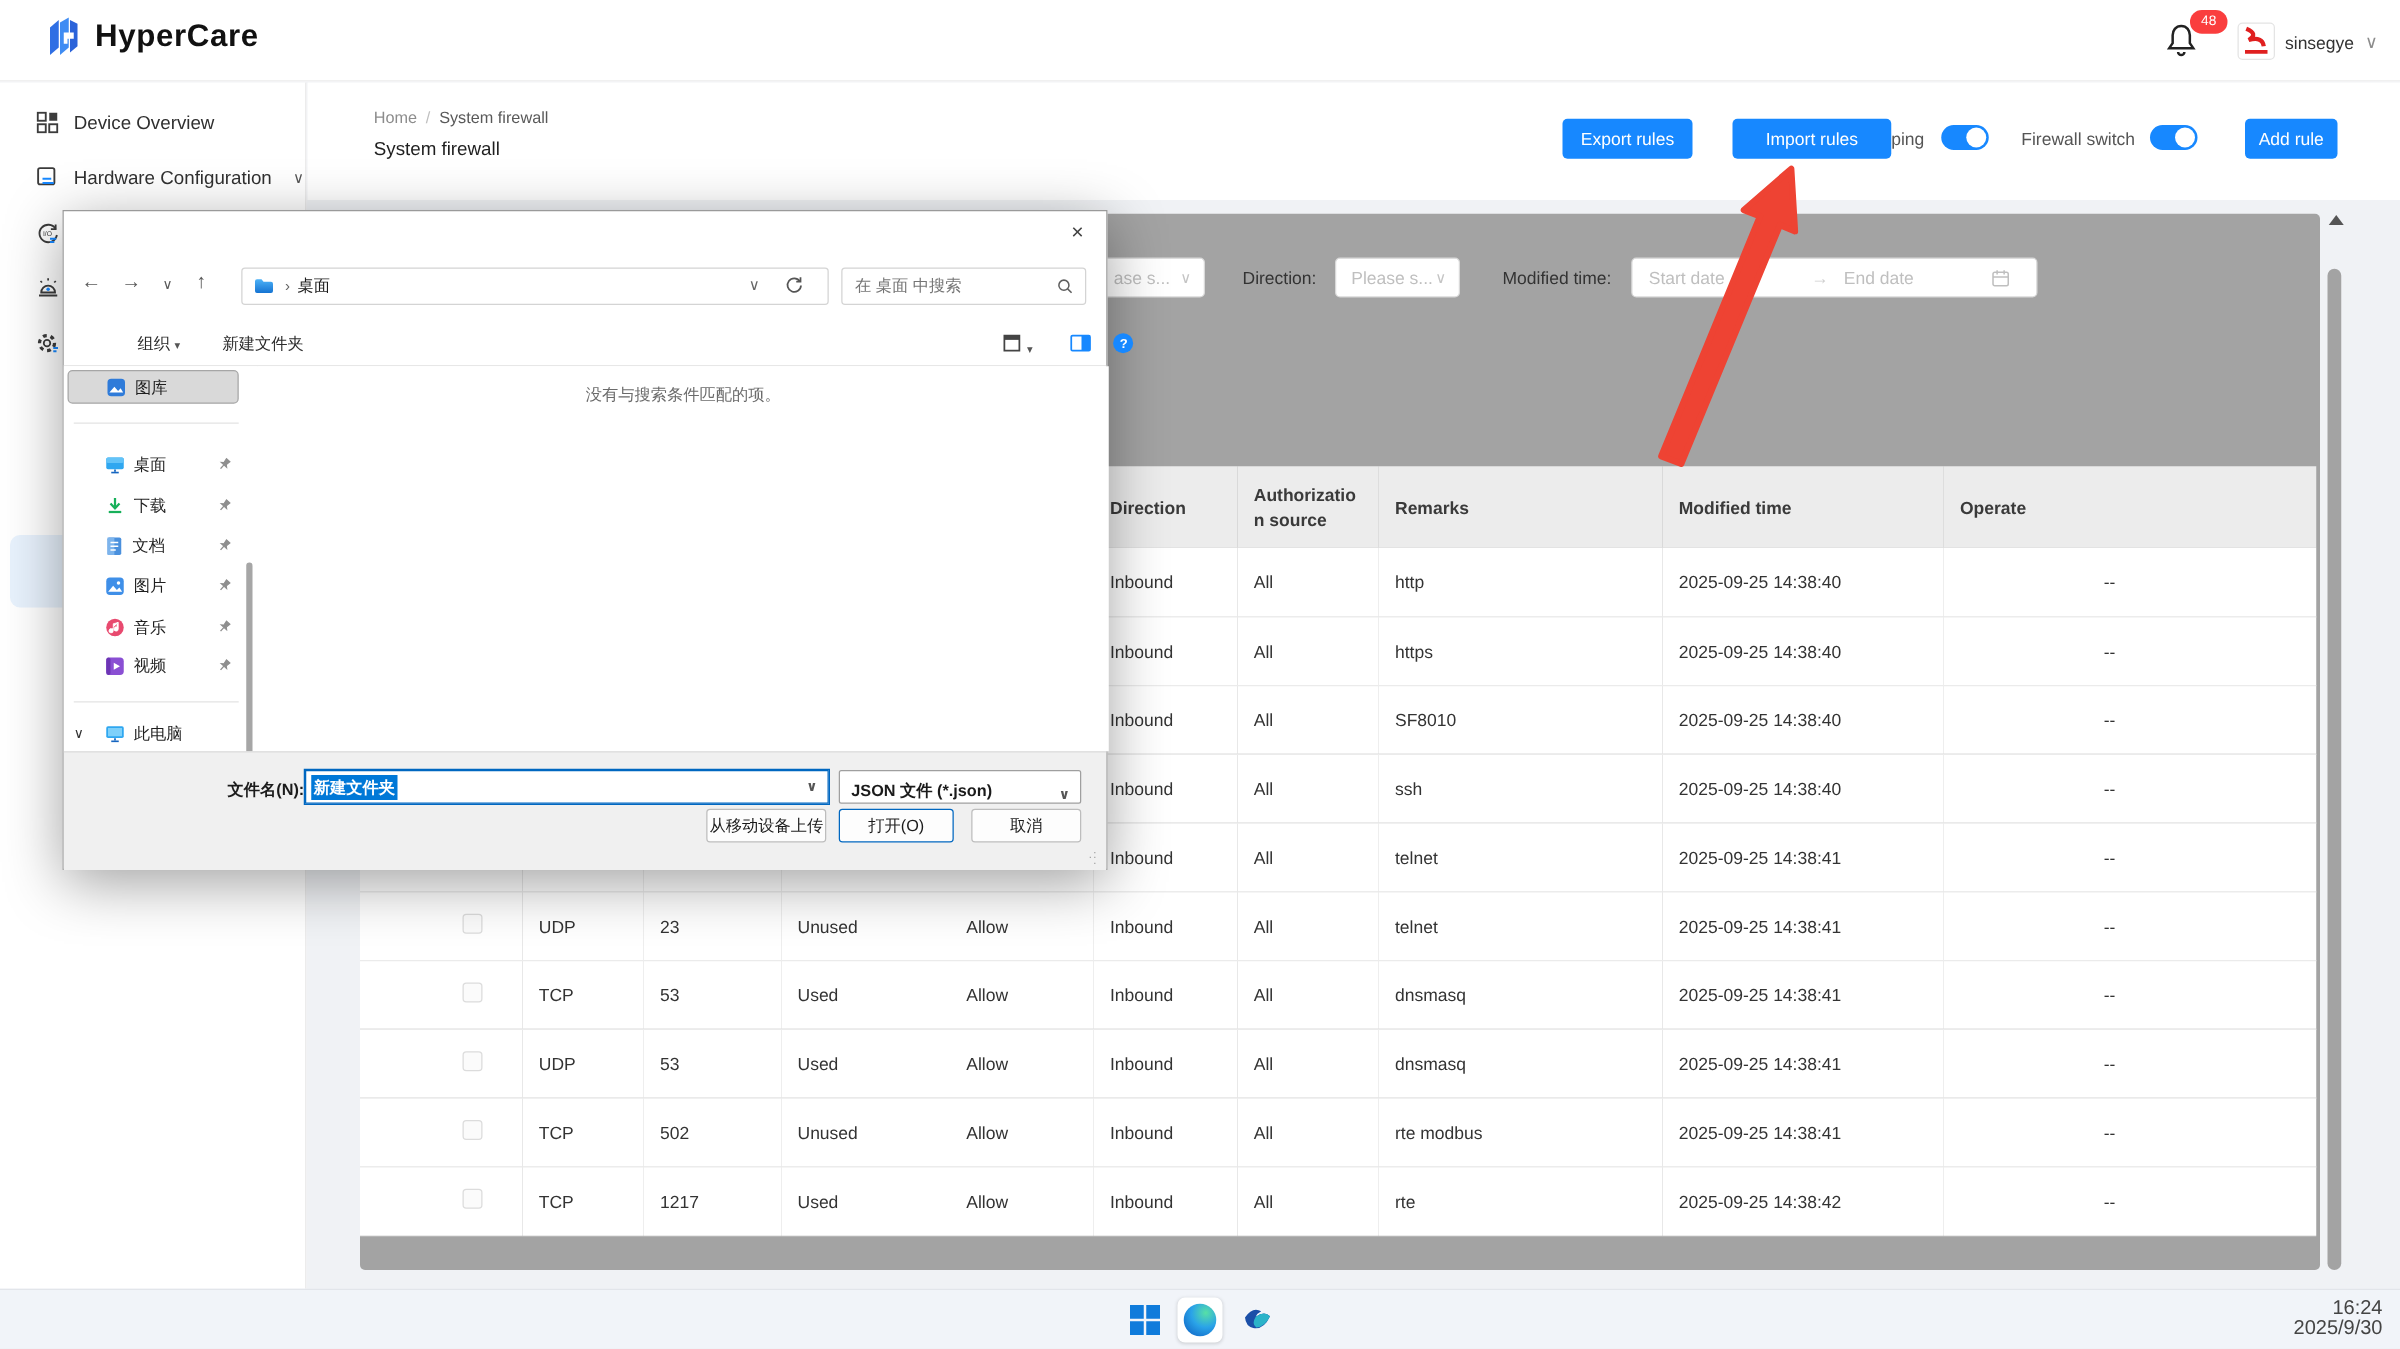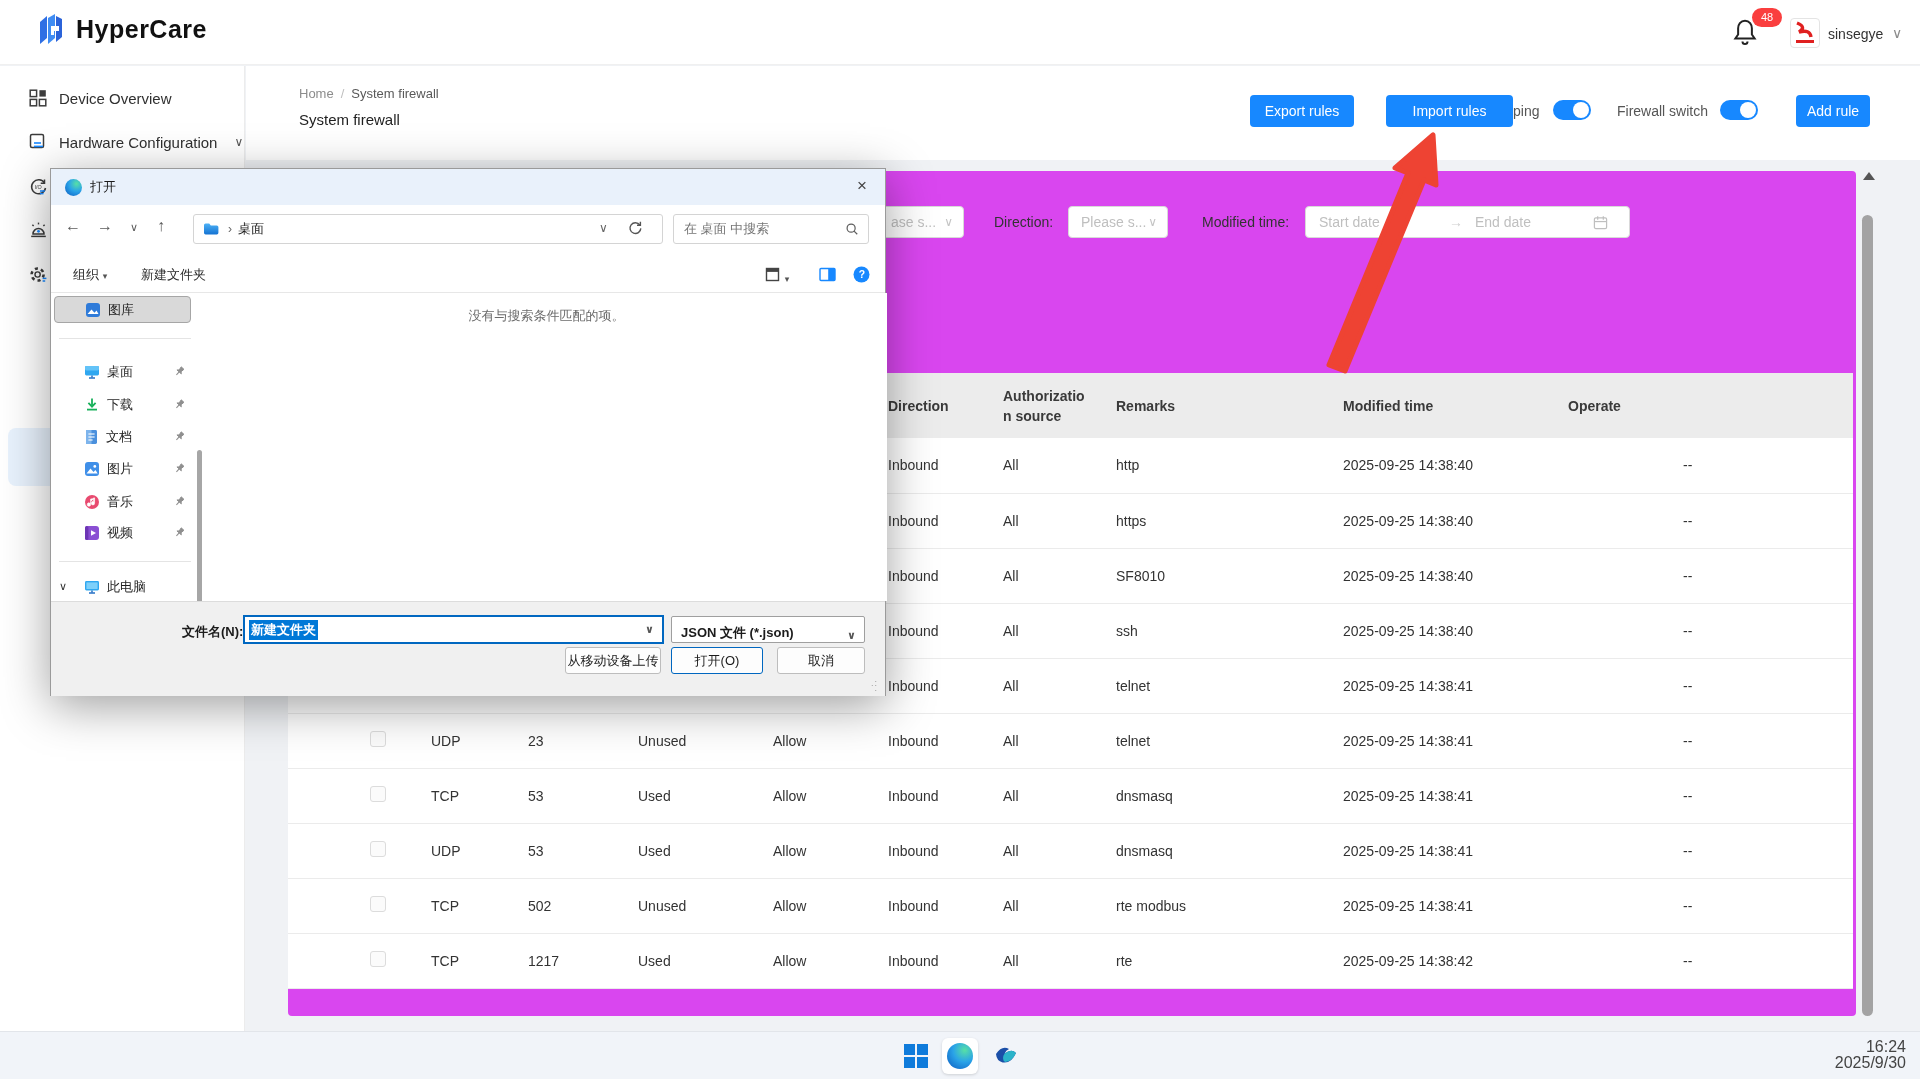--- a/index.html
+++ b/index.html
@@ -30,21 +30,21 @@
   .breadcrumb .sep { margin:0 7px; color:#bfbfbf; }
   .breadcrumb .cur { color:#595959; }
   .page-title { position:absolute; left:299px; top:111px; font-size:15px; color:#1f1f1f; z-index:2; }
 
   .btn-primary { position:absolute; height:32px; background:#1788ff; color:#fff; border:none; border-radius:4px; font-size:14px; cursor:pointer; z-index:2; font-family:inherit; }
   .toggle { position:absolute; width:38px; height:20px; border-radius:10px; background:#1788ff; z-index:2; cursor:pointer; }
   .toggle .knob { position:absolute; right:2px; top:2px; width:16px; height:16px; border-radius:50%; background:#fff; }
   .toggle-label { position:absolute; font-size:14px; color:#555; z-index:2; }
 
   
-  .card { position:absolute; left:288px; top:171px; width:1568px; height:845px; background:#d946ef; border-radius:4px; z-index:1; }
+  .card { position:absolute; left:288px; top:171px; width:1568px; height:845px; background:#a3a3a3; border-radius:4px; z-index:1; }
   .select-box { position:absolute; height:32px; border:1px solid #d9d9d9; border-radius:4px; background:#fff; font-size:14px; color:#bfbfbf; display:flex; align-items:center; cursor:pointer; }
   .select-box .chev { position:absolute; right:10px; color:#c4c4c4; font-size:12px; }
   .filter-label { position:absolute; font-size:14px; color:#333; }
   .range-box { position:absolute; left:1017px; top:35px; width:325px; height:32px; border:1px solid #d9d9d9; border-radius:4px; background:#fff; display:flex; align-items:center; font-size:14px; color:#bfbfbf; }
   .range-box .sd { margin-left:13px; width:130px; }
   .range-box .arrow { color:#d0d0d0; width:26px; }
   .range-box .ed { width:118px; }
 
   table.fw { position:absolute; left:0px; top:202px; border-collapse:collapse; table-layout:fixed; width:1565px; font-size:14px; }
   table.fw col.c1{width:130px} col.c2{width:97px} col.c3{width:110px} col.c4{width:135px} col.c5{width:115px}
@@ -68,21 +68,21 @@
   .edge-dot { width:17px; height:17px; border-radius:50%; background:radial-gradient(circle at 68% 28%, #57e0a6 0%, #2aa3e8 45%, #0a59c0 100%); }
   .nav-ic { position:absolute; top:48px; font-size:16px; color:#5a5a5a; cursor:pointer; }
   .addr-bar { position:absolute; left:142px; top:45px; width:470px; height:30px; border:1px solid #d4d4d4; border-radius:3px; background:#fff; display:flex; align-items:center; }
   .addr-bar .crumb { font-size:13px; color:#1b1b1b; margin-left:6px; }
   .addr-bar .gt { color:#666; margin-left:9px; font-size:12px; }
   .addr-chev { position:absolute; left:548px; top:52px; color:#666; font-size:12px; cursor:pointer; }
   .refresh { position:absolute; left:576px; top:51px; cursor:pointer; }
   .search-box { position:absolute; left:622px; top:45px; width:196px; height:30px; border:1px solid #d4d4d4; border-radius:3px; background:#fff; display:flex; align-items:center; padding-left:10px; color:#757575; font-size:13px; }
   .search-box svg { position:absolute; right:9px; }
   .dlg-toolbar { position:absolute; left:0; top:88px; width:100%; height:36px; border-bottom:1px solid #e7e7e7; }
-  .tb-item { position:absolute; top:9px; font-size:13px; color:#2b2b2b; cursor:pointer; }
+  .tb-item { position:absolute; top:9px; font-size:13px; color:#2b2b2b; cursor:pointer;margin-left:37px; }
   .dlg-side { position:absolute; left:0; top:124px; width:155px; height:308px; background:#fff; }
   .ds-item { position:absolute; left:3px; width:137px; height:27px; display:flex; align-items:center; gap:7px; padding-left:30px; font-size:13px; color:#1f1f1f; cursor:pointer; border-radius:4px; }
   .ds-item.sel { background:#d9d9d9; border:1px solid #a6a6a6; }
   .ds-item .pin { position:absolute; right:6px; }
   .ds-div { position:absolute; left:8px; width:132px; border-top:1px solid #e4e4e4; }
   .ds-scroll { position:absolute; left:146px; top:157px; width:5px; height:160px; background:#a6a6a6; border-radius:3px; }
   .pc-chev { position:absolute; left:8px; top:411px; font-size:11px; color:#333; cursor:pointer; }
   .dlg-empty { position:absolute; left:155px; top:124px; width:681px; height:308px; background:#fff; }
   .dlg-empty span { position:absolute; left:50%; top:14px; transform:translateX(-50%); color:#6b6b6b; font-size:13px; white-space:nowrap; }
   .dlg-bottom { position:absolute; left:0; top:432px; width:100%; height:95px; background:#f0f0f0; border-top:1px solid #dcdcdc;font-weight:bold; }
@@ -391,24 +391,20 @@
     <td class="op">--</td>
   </tr>
       </tbody>
   </table>
 </div>
 
 <div class="pg-scroll-up"></div>
 <div class="pg-thumb"></div>
 
 <div class="dialog">
-  <div class="dlg-titlebar">
-    <span class="edge-dot"></span>
-    <span class="dlg-title">打开</span>
-  </div>
   <span class="dlg-close">×</span>
 
   <span class="nav-ic" style="left:14px;">←</span>
   <span class="nav-ic" style="left:46px;">→</span>
   <span class="nav-ic" style="left:79px; font-size:11px; top:52px;">∨</span>
   <span class="nav-ic" style="left:106px;">↑</span>
 
   <div class="addr-bar">
     <svg width="16" height="14" viewBox="0 0 16 14" style="margin-left:9px;">
       <defs>

